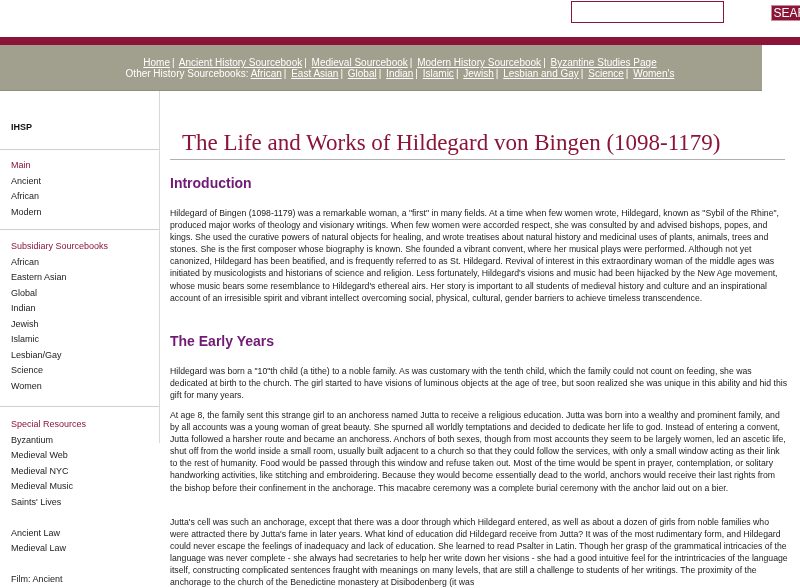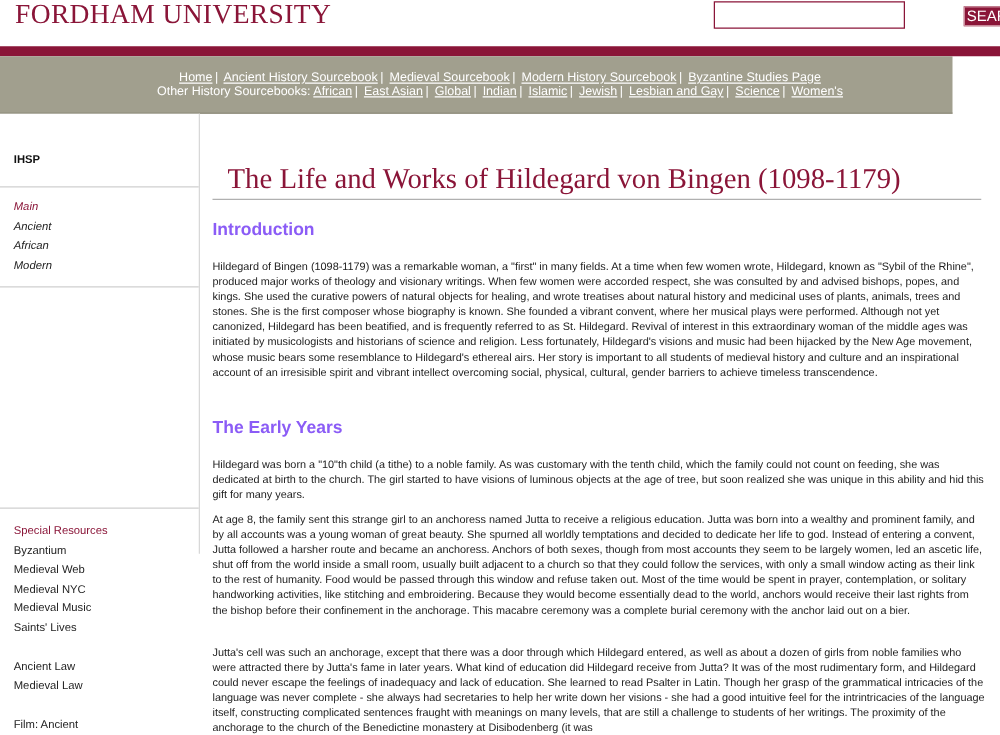--- a/index.html
+++ b/index.html
@@ -54,33 +54,32 @@
     .sb-group .spacer { height: 15.5px; }
 
     .main { position: absolute; left: 170px; top: 91px; width: 620px; }
     .page-title {
       position: absolute; left: 0; top: 27px;
       font-family: "Liberation Serif", serif; font-size: 23px; color: #8a1538;
       white-space: nowrap; margin: 12px; font-weight: normal; line-height: 26px;
     }
     .title-rule { position: absolute; left: 0; top: 68px; width: 615px; height: 1px; background: #b0b0b0; }
     .h2 {
-      position: absolute; left: 0; font-size: 14px; font-weight: bold; color: #8b5cf6;
+      position: absolute; left: 0; font-size: 14px; font-weight: bold; color: #701a75;
       margin: 0; line-height: 16px;
     }
     .para {
       position: absolute; left: 0; width: 618px; font-size: 8.7px; line-height: 12.1px;
       color: #222; margin: 0;
     }
   </style>
 </head>
 <body>
 
 <div class="topbar">
-  <div class="logo">FORDHAM UNIVERSITY</div>
   <input class="search-input" type="text" placeholder="" style="">
   <button class="search-btn">SEARCH</button>
 </div>
 <div class="redband"></div>
 
 <div class="grayband">
   <div class="navline l1">
     <a>Home</a><span class="sep">|</span>
     <a>Ancient History Sourcebook</a><span class="sep">|</span>
     <a>Medieval Sourcebook</a><span class="sep">|</span>
@@ -98,29 +97,41 @@
     <a>Lesbian and Gay</a><span class="sep">|</span>
     <a>Science</a><span class="sep">|</span>
     <a>Women's</a>
   </div>
 </div>
 
 <div class="sidebar">
   <div class="sb-ihsp">IHSP</div>
   <div class="sb-divider" style="top:58px;"></div>
 
-  <div class="sb-group" style="top:67px;font-style:italic;">
+  <div class="sb-group" style="top:67px;">
     <div class="head">Main</div>
     <a class="item">Ancient</a>
     <a class="item">African</a>
     <a class="item">Modern</a>
   </div>
 
   <div class="sb-divider" style="top:138px;"></div>
 
+  <div class="sb-group" style="top:148px;">
+    <div class="head">Subsidiary Sourcebooks</div>
+    <a class="item">African</a>
+    <a class="item">Eastern Asian</a>
+    <a class="item">Global</a>
+    <a class="item">Indian</a>
+    <a class="item">Jewish</a>
+    <a class="item">Islamic</a>
+    <a class="item">Lesbian/Gay</a>
+    <a class="item">Science</a>
+    <a class="item">Women</a>
+  </div>
 
   <div class="sb-divider" style="top:315px;"></div>
 
   <div class="sb-group" style="top:326px;">
     <div class="head">Special Resources</div>
     <a class="item">Byzantium</a>
     <a class="item">Medieval Web</a>
     <a class="item">Medieval NYC</a>
     <a class="item">Medieval Music</a>
     <a class="item">Saints' Lives</a>

